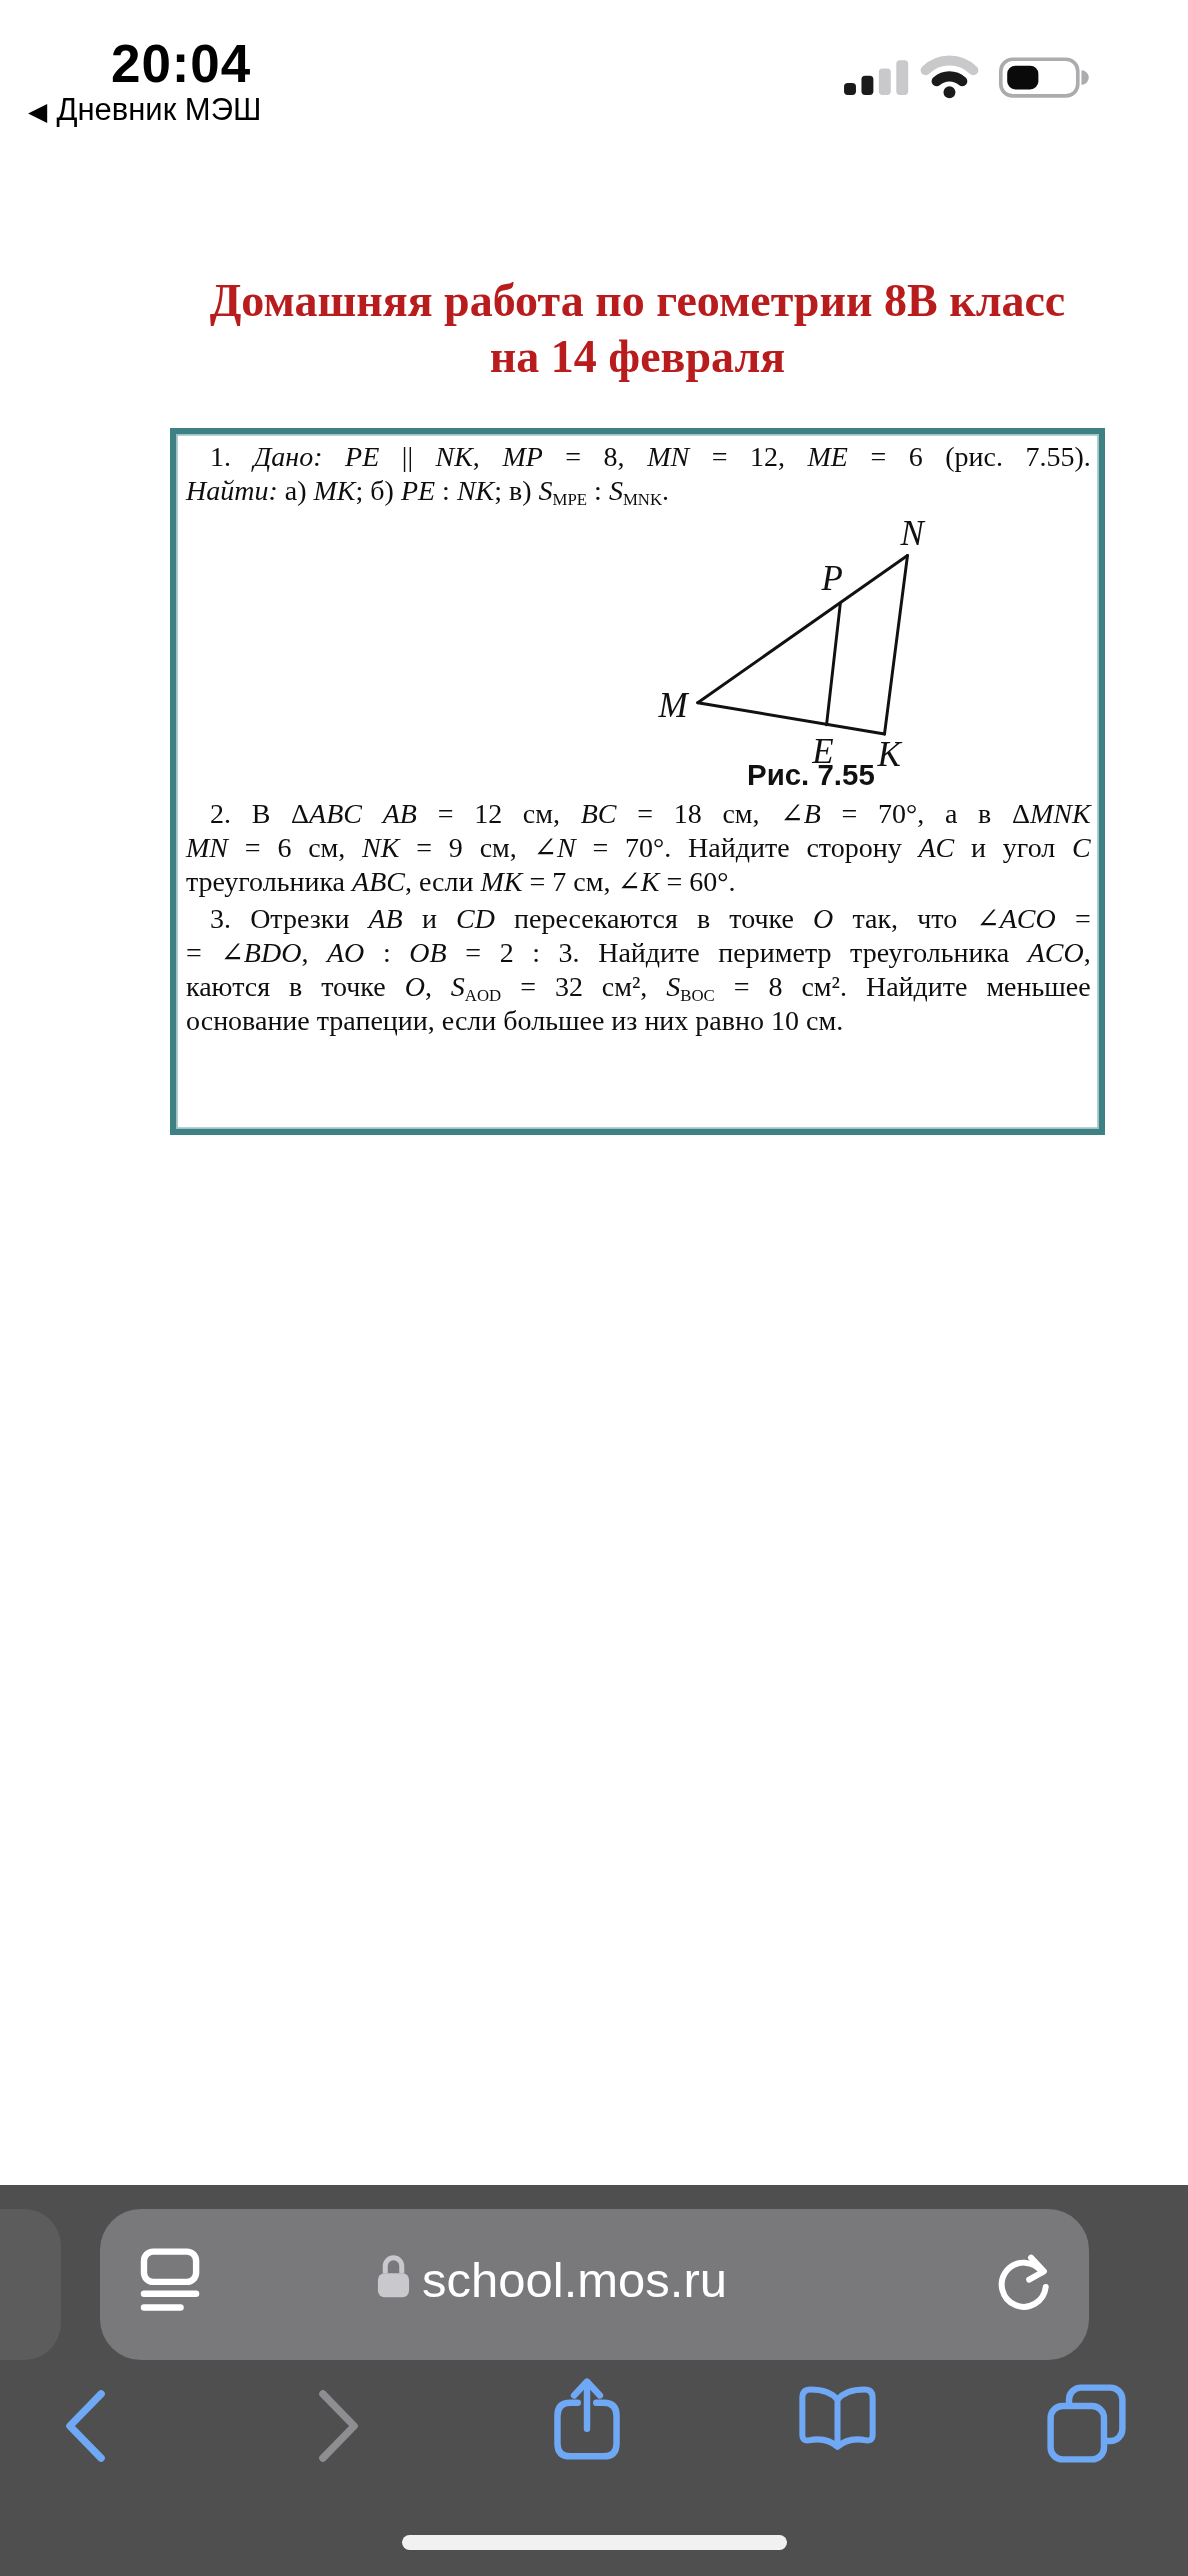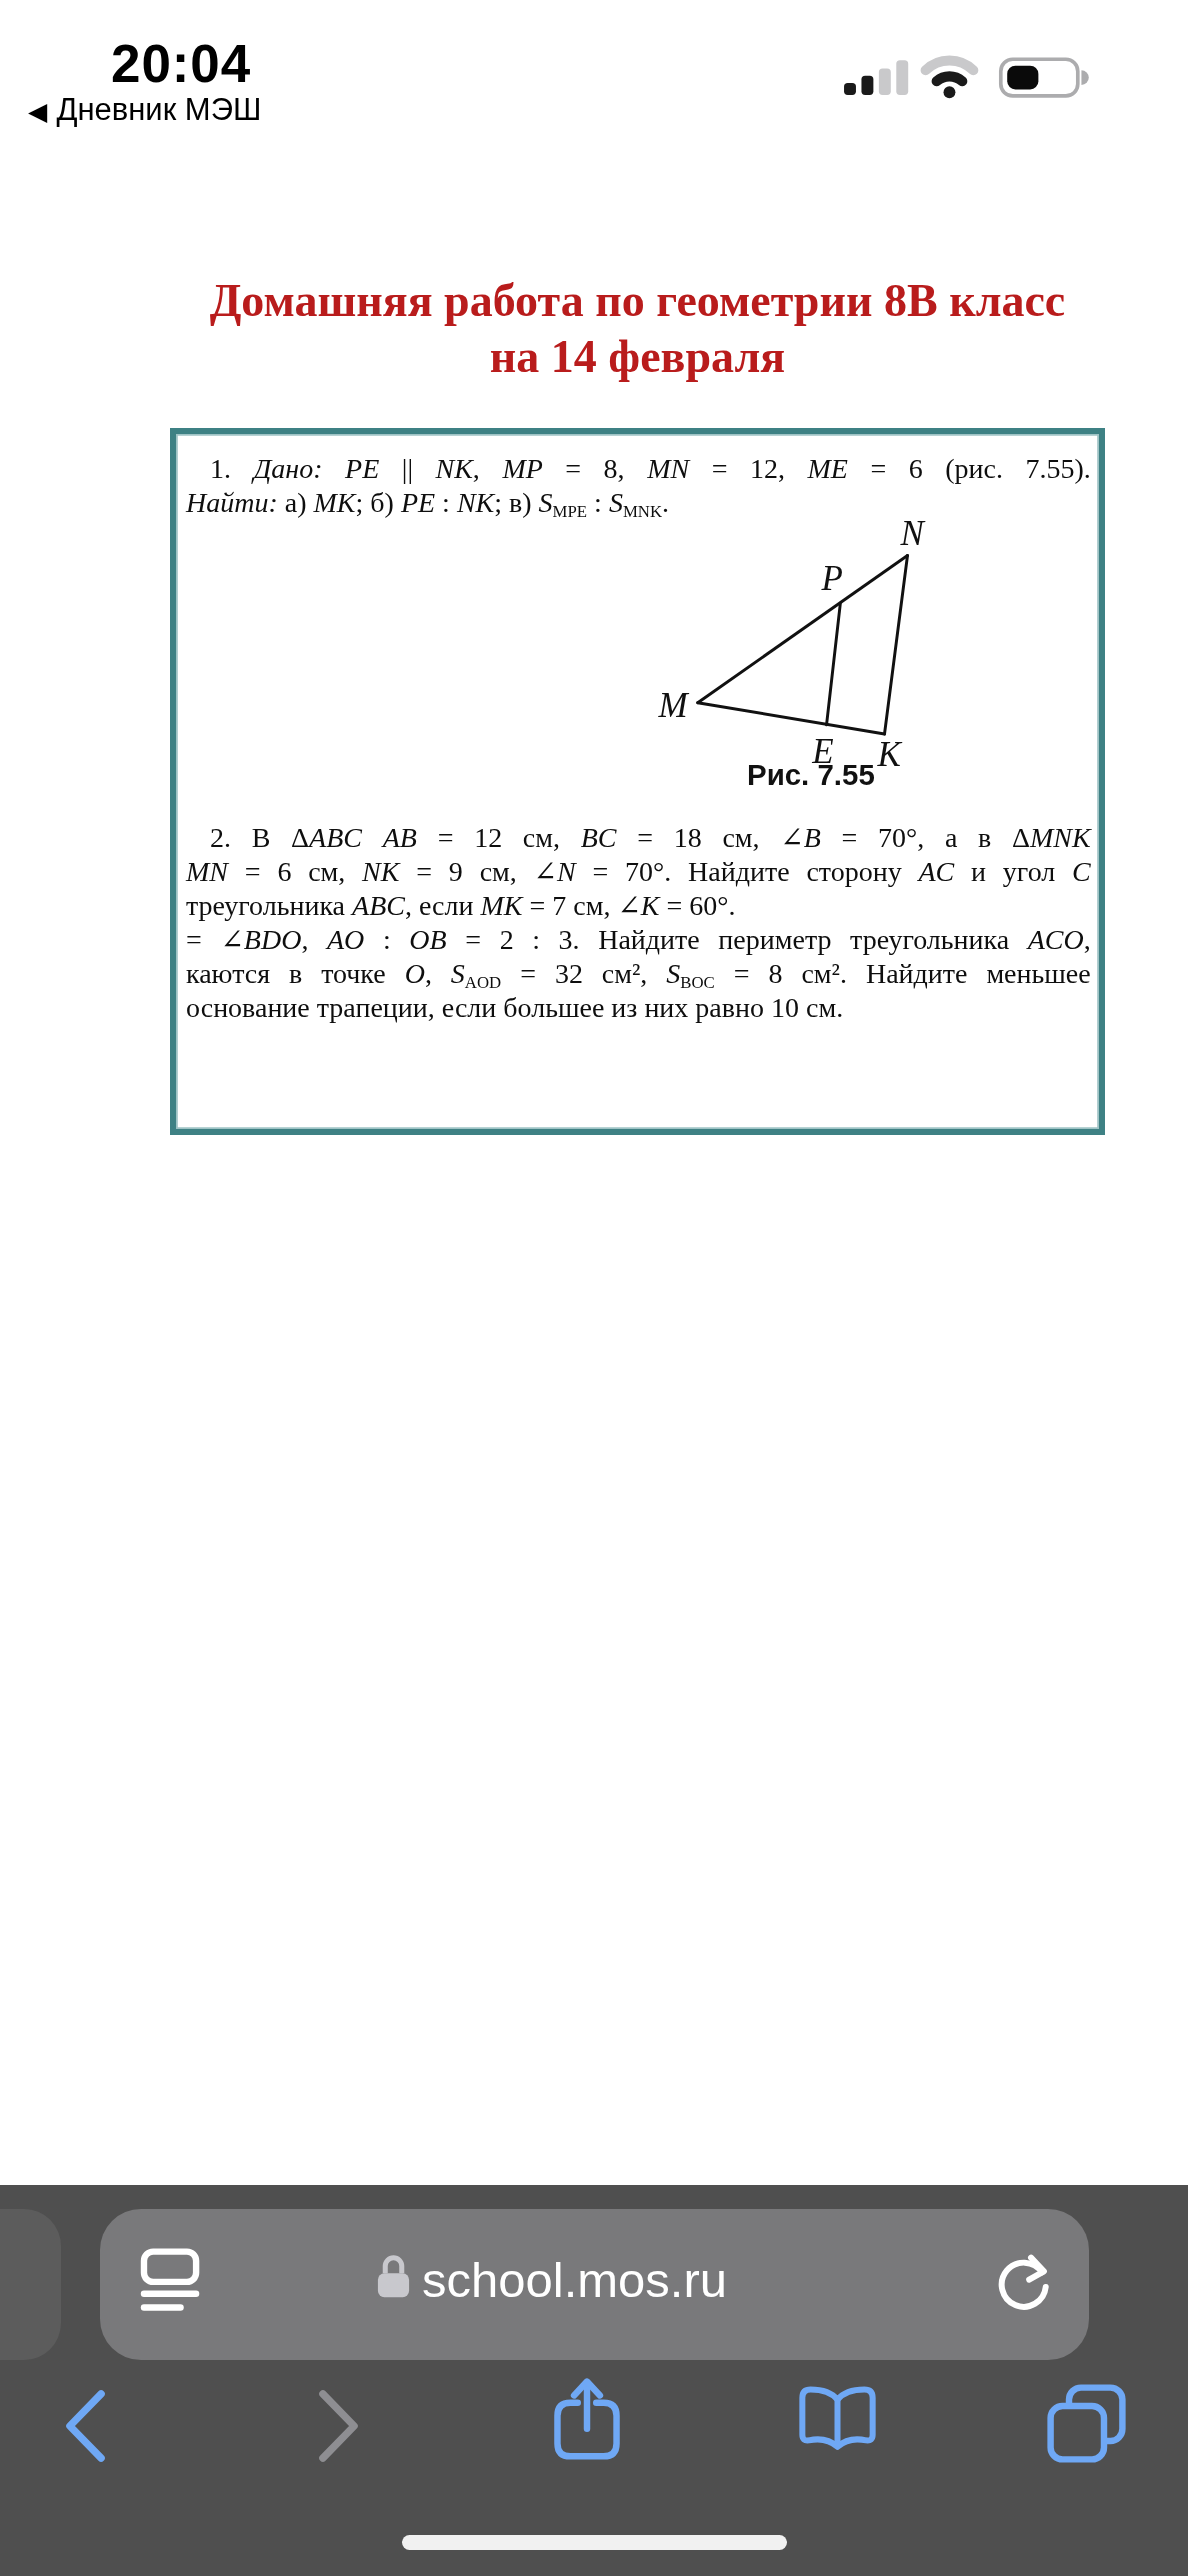--- a/index.html
+++ b/index.html
@@ -16,21 +16,21 @@
   .doc-title{left:170px;top:273px;width:935px;text-align:center;
              font-family:"Liberation Serif","DejaVu Serif",serif;
              font-weight:bold;font-size:46px;line-height:56px;color:#b91c1c;}
   .probbox{left:170px;top:428px;width:935px;height:707px;border:6.4px solid #3E8184;
            box-sizing:border-box;background:#fff;box-shadow:inset 0 0 0 1.8px #9fc3c5;}
   .probtext{position:absolute;left:10px;top:5.5px;right:8.3px;
             font-family:"Liberation Serif","DejaVu Serif",serif;
             font-size:28px;line-height:34px;color:#0e0e0e;}
   .pline{height:34px;white-space:nowrap;overflow:visible;}
   .jline{text-align:justify;text-align-last:justify;white-space:normal;}
-  .indent{text-indent:24px;margin-top:12px;}
+  .indent{text-indent:24px;}
   .pgap{margin-top:3.7px;}
   .figspacer{height:289px;}
   .seg-i{font-style:italic;text-align:center;}
   .seg-sub{font-size:0.60em;vertical-align:-0.30em;}
 
   
   .figure{left:599px;top:516px;}
 
   
   .toolbar{left:0;top:2185px;width:1188px;height:391px;background:#4F4F4F;}
@@ -78,20 +78,21 @@
 </div>
 
 <div class="abs probbox">
   <div class="probtext">
     <div class="pline jline indent"><span>1. </span><span class="seg-i">Дано: </span><span class="seg-i">PE</span><span> || </span><span class="seg-i">NK</span><span>, </span><span class="seg-i">MP</span><span> = 8, </span><span class="seg-i">MN</span><span> = 12, </span><span class="seg-i">ME</span><span> = 6 (рис. 7.55).</span></div>
     <div class="pline"><span class="seg-i">Найти: </span><span>а) </span><span class="seg-i">MK</span><span>; б) </span><span class="seg-i">PE</span><span> : </span><span class="seg-i">NK</span><span>; в) </span><span class="seg-i">S</span><span class="seg-sub">MPE</span><span> : </span><span class="seg-i">S</span><span class="seg-sub">MNK</span><span>.</span></div>
     <div class="figspacer"></div>
     <div class="pline jline indent"><span>2. В Δ</span><span class="seg-i">ABC</span><span> </span><span class="seg-i">AB</span><span> = 12 см, </span><span class="seg-i">BC</span><span> = 18 см, ∠</span><span class="seg-i">B</span><span> = 70°, а в Δ</span><span class="seg-i">MNK</span></div>
     <div class="pline jline"><span class="seg-i">MN</span><span> = 6 см, </span><span class="seg-i">NK</span><span> = 9 см, ∠</span><span class="seg-i">N</span><span> = 70°. Найдите сторону </span><span class="seg-i">AC</span><span> и угол </span><span class="seg-i">C</span></div>
     <div class="pline"><span>треугольника </span><span class="seg-i">ABC</span><span>, если </span><span class="seg-i">MK</span><span> = 7 см, ∠</span><span class="seg-i">K</span><span> = 60°.</span></div>
+    <div class="pline jline indent pgap"><span>3. Отрезки </span><span class="seg-i">AB</span><span> и </span><span class="seg-i">CD</span><span> пересекаются в точке </span><span class="seg-i">O</span><span> так, что ∠</span><span class="seg-i">ACO</span><span> =</span></div>
     <div class="pline jline"><span>= ∠</span><span class="seg-i">BDO</span><span>, </span><span class="seg-i">AO</span><span> : </span><span class="seg-i">OB</span><span> = 2 : 3. Найдите периметр треугольника </span><span class="seg-i">ACO</span><span>,</span></div>
     <div class="pline jline"><span>каются в точке </span><span class="seg-i">O</span><span>, </span><span class="seg-i">S</span><span class="seg-sub">AOD</span><span> = 32 см², </span><span class="seg-i">S</span><span class="seg-sub">BOC</span><span> = 8 см². Найдите меньшее</span></div>
     <div class="pline"><span>основание трапеции, если большее из них равно 10 см.</span></div>
   </div>
 </div>
 
 <svg class="abs figure" width="387" height="276" viewBox="0 0 420 300">
   <g stroke="#111" stroke-width="3.2" fill="none" stroke-linecap="round">
     <line x1="107" y1="203" x2="335" y2="43"></line>
     <line x1="107" y1="203" x2="310" y2="237"></line>

